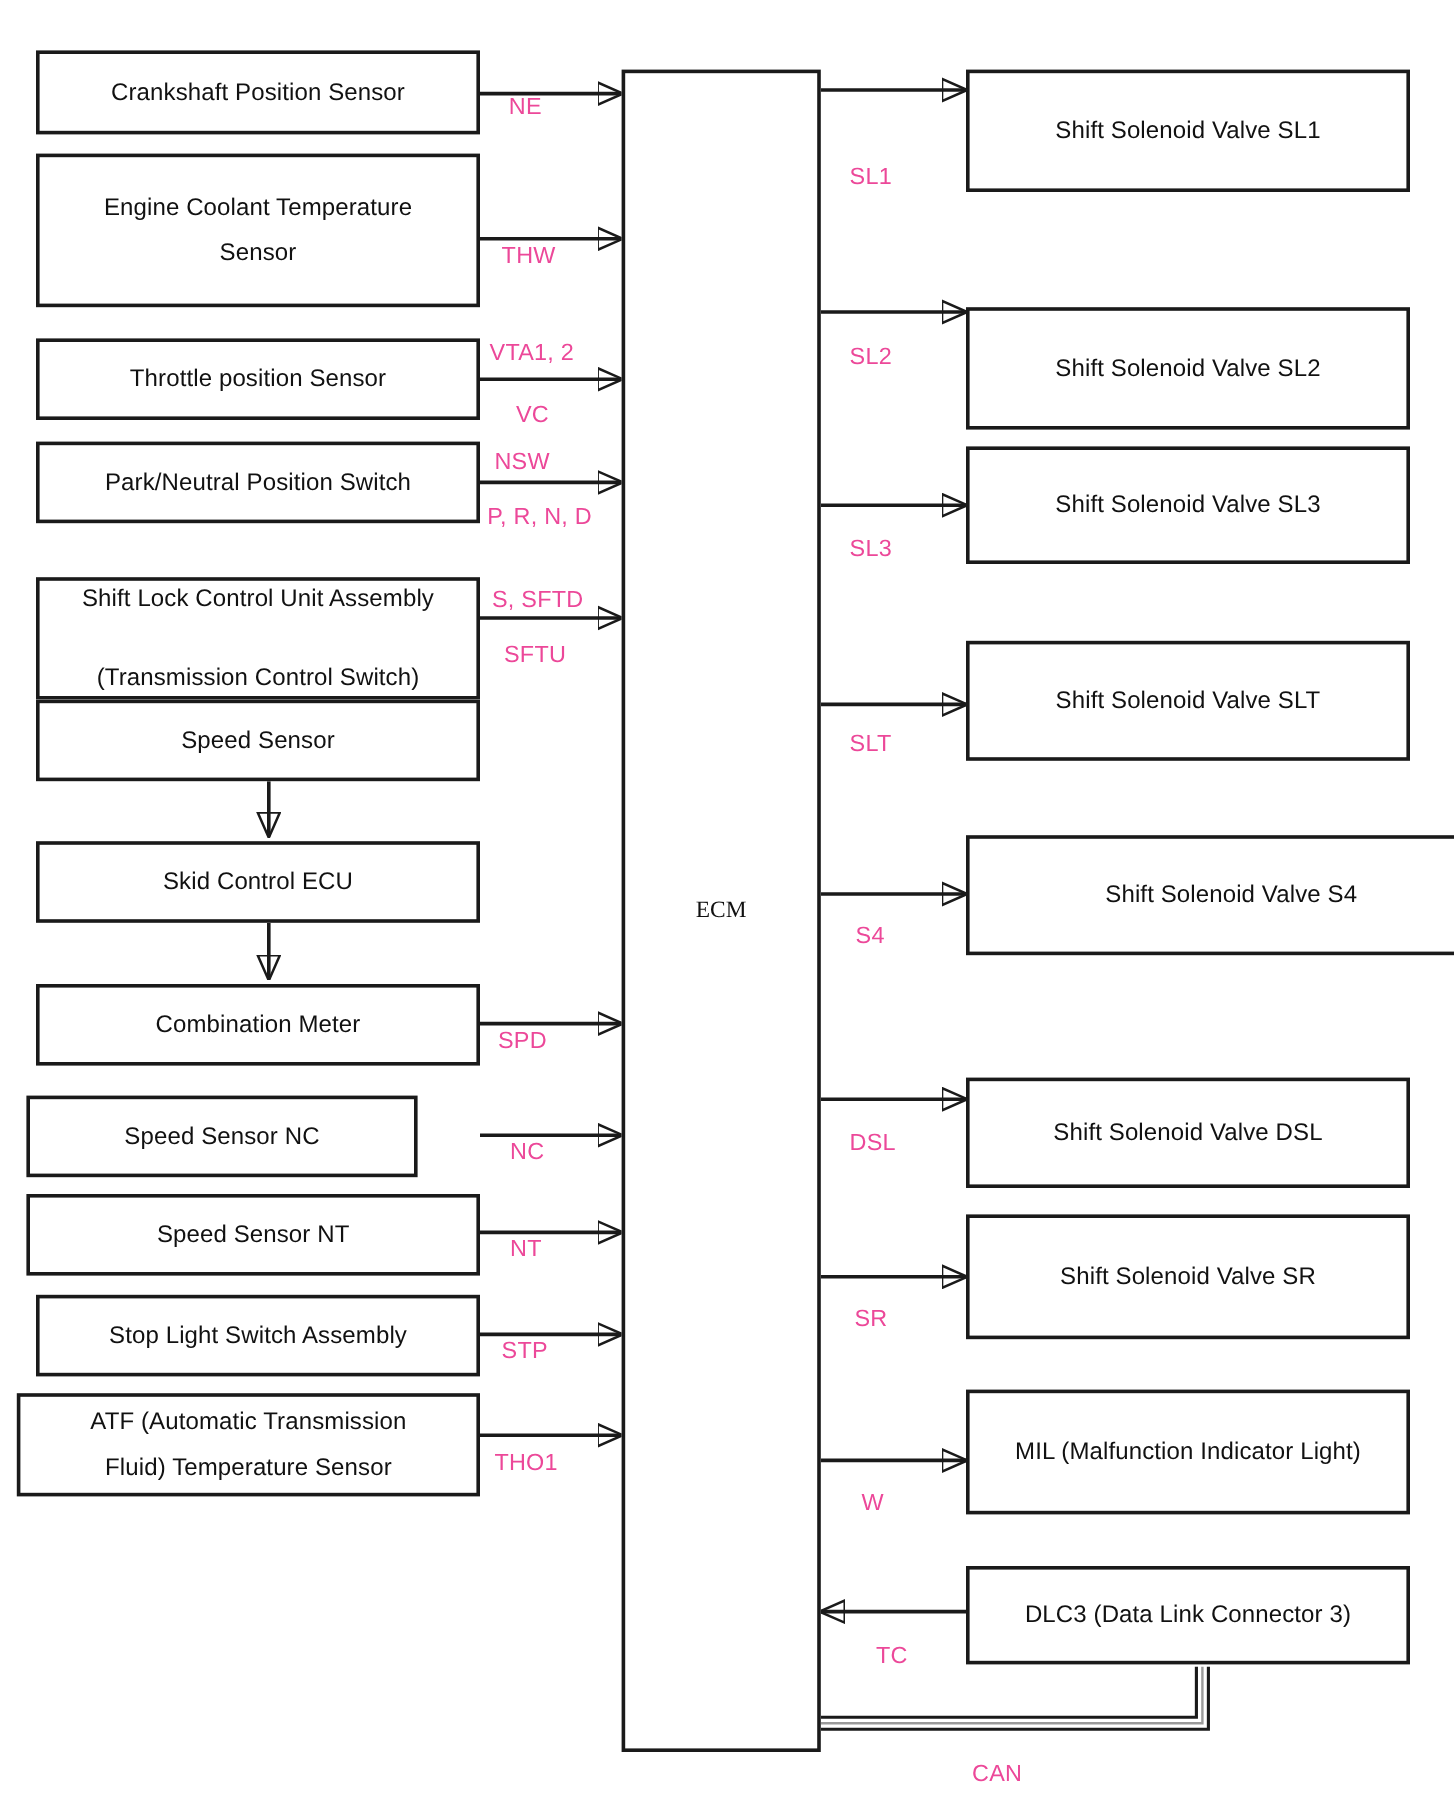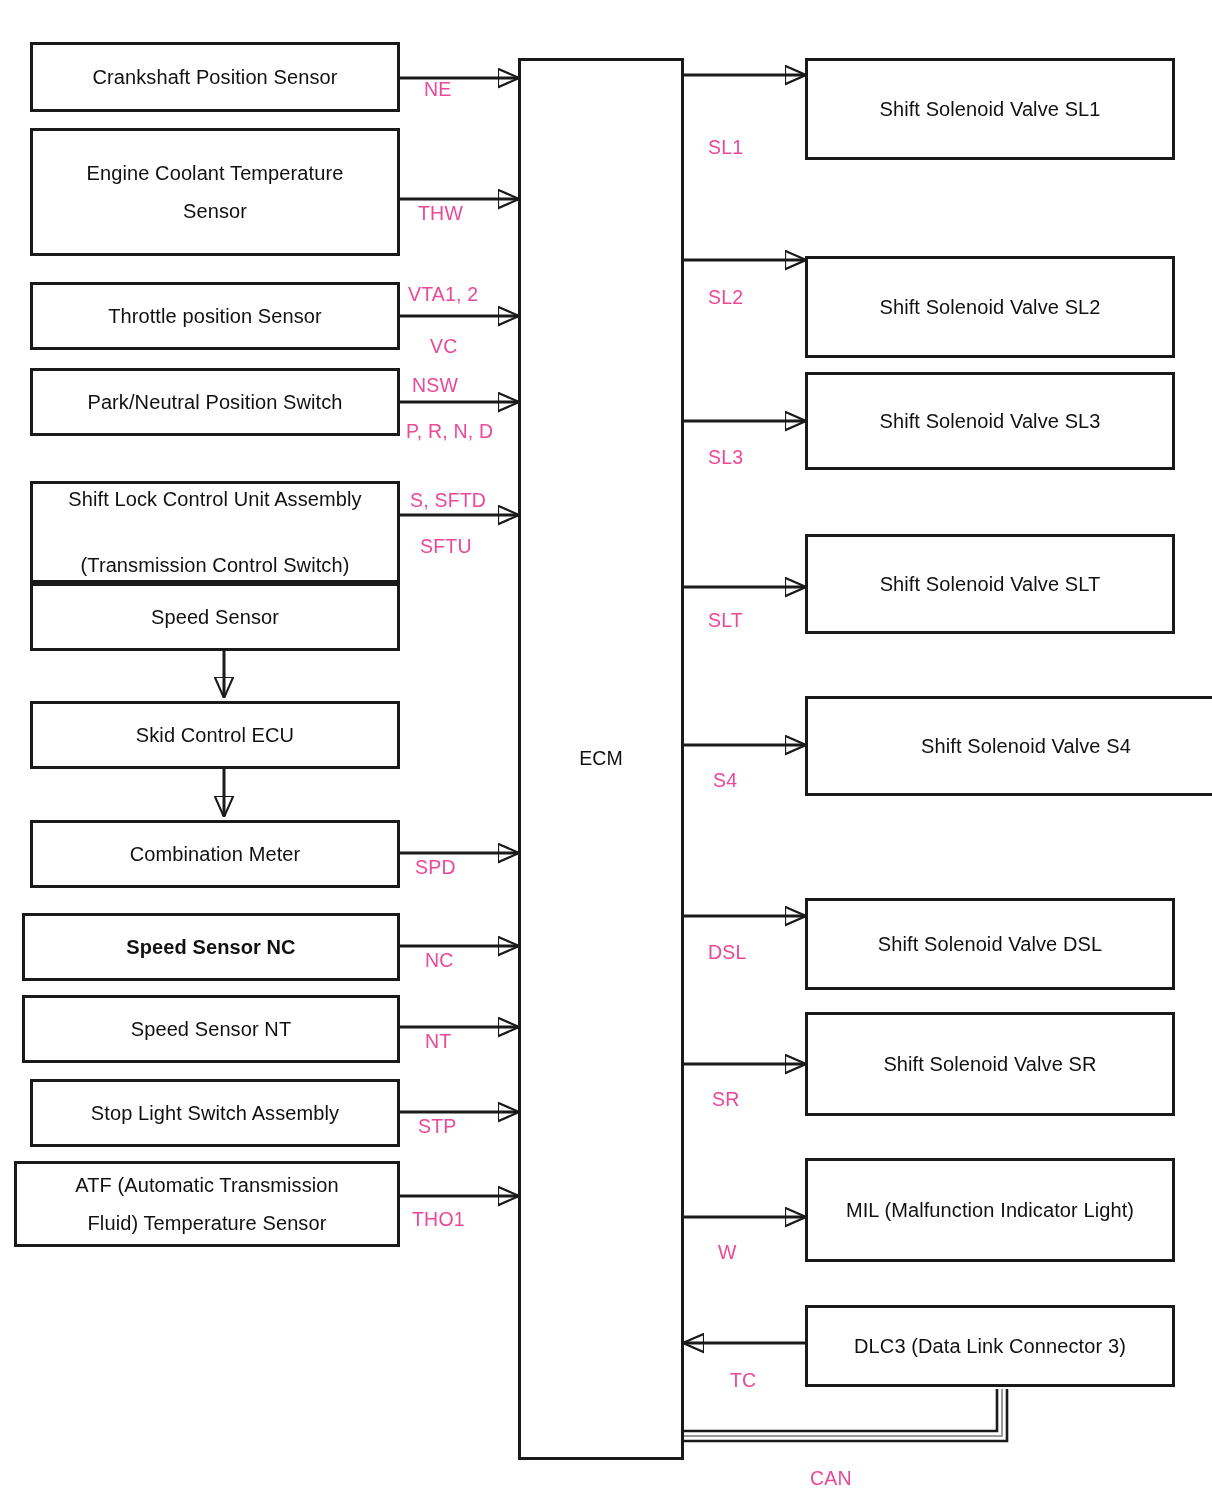--- a/index.html
+++ b/index.html
@@ -93,21 +93,21 @@
         <line x1="805" y1="1343" x2="684" y2="1343" marker-end="url(#arrow)"></line>
       </g>
     <g id="canbus-group" class="canbus">
         <polyline points="997,1389 997,1431 684,1431" stroke-width="2.6" fill="none"></polyline>
         <polyline points="1002,1389 1002,1436 684,1436" stroke-width="2" fill="none" class="mid"></polyline>
         <polyline points="1007,1389 1007,1441 684,1441" stroke-width="2.6" fill="none"></polyline>
       </g>
   </svg>
 
   <div id="nodes-layer">
-      <div class="node ecm" style="left: 518px; top: 58px; width: 166px; height: 1402px;">
+      <div class="node ecm" style="left: 518px; top: 58px; width: 166px; height: 1402px; font-family: Liberation Serif, serif;">
         <span>ECM</span>
       </div>
       <div class="node" style="left: 30px; top: 42px; width: 370px; height: 70px;">
         <span>Crankshaft Position Sensor</span>
       </div>
       <div class="node" style="left: 30px; top: 128px; width: 370px; height: 128px;">
         <span>Engine Coolant Temperature</span>
         <span class="line2">Sensor</span>
       </div>
       <div class="node" style="left: 30px; top: 282px; width: 370px; height: 68px;">
@@ -116,21 +116,21 @@
       <div class="node" style="left: 30px; top: 368px; width: 370px; height: 68px;">
         <span>Park/Neutral Position Switch</span>
       </div>
       <div class="node" style="left: 30px; top: 481px; width: 370px; height: 102px; gap: 28px;">
         <span>Shift Lock Control Unit Assembly</span>
         <span class="line2">(Transmission Control Switch)</span>
       </div>
       <div class="node" style="left: 30px; top: 820px; width: 370px; height: 68px;">
         <span>Combination Meter</span>
       </div>
-      <div class="node" style="left: 22px; top: 913px; width: 378px; height: 68px; font-weight: bold;">
+      <div class="node" style="left: 22px; top: 913px; width: 326px; height: 68px;">
         <span>Speed Sensor NC</span>
       </div>
       <div class="node" style="left: 22px; top: 995px; width: 378px; height: 68px;">
         <span>Speed Sensor NT</span>
       </div>
       <div class="node" style="left: 30px; top: 1079px; width: 370px; height: 68px;">
         <span>Stop Light Switch Assembly</span>
       </div>
       <div class="node" style="left: 14px; top: 1161px; width: 386px; height: 86px;">
         <span>ATF (Automatic Transmission</span>

